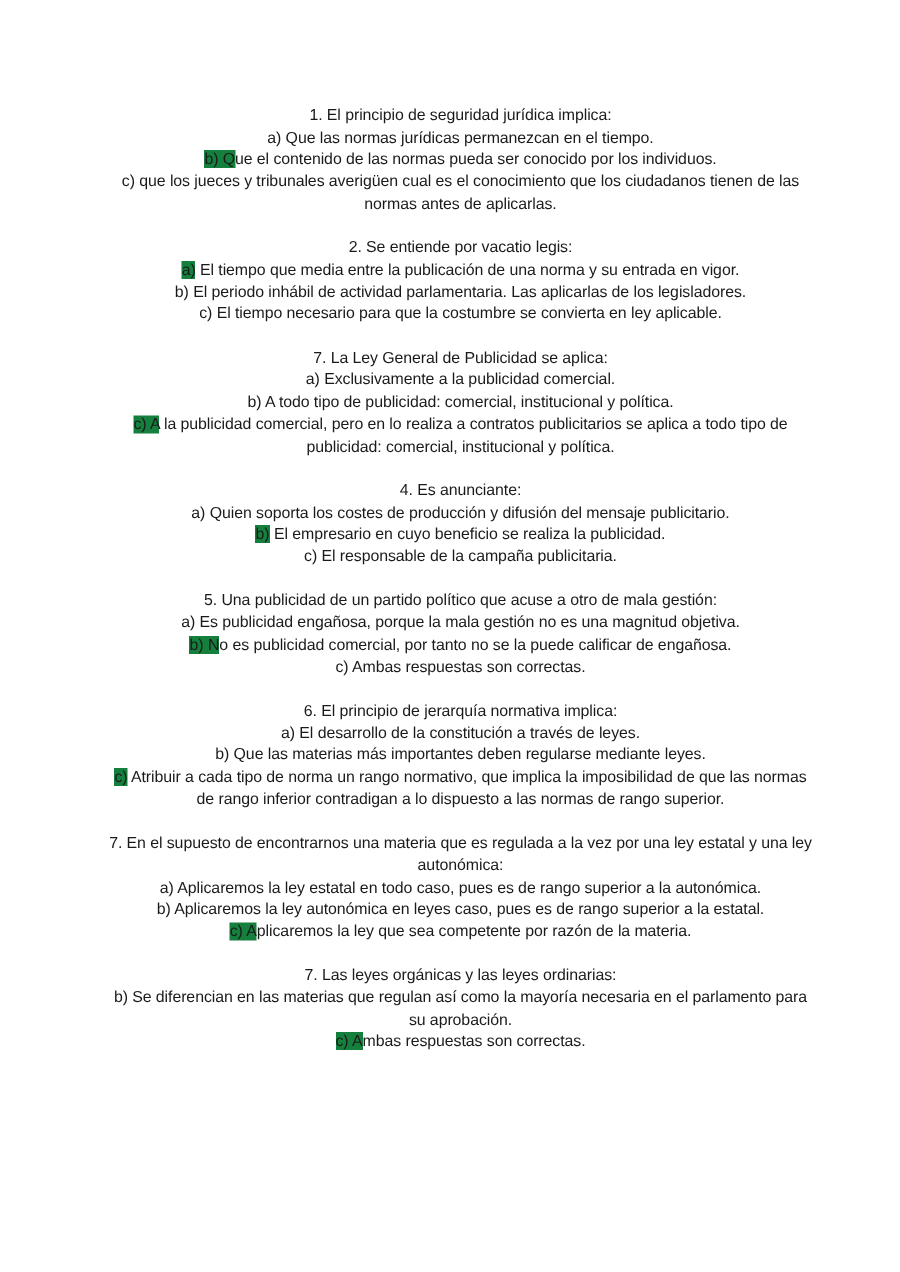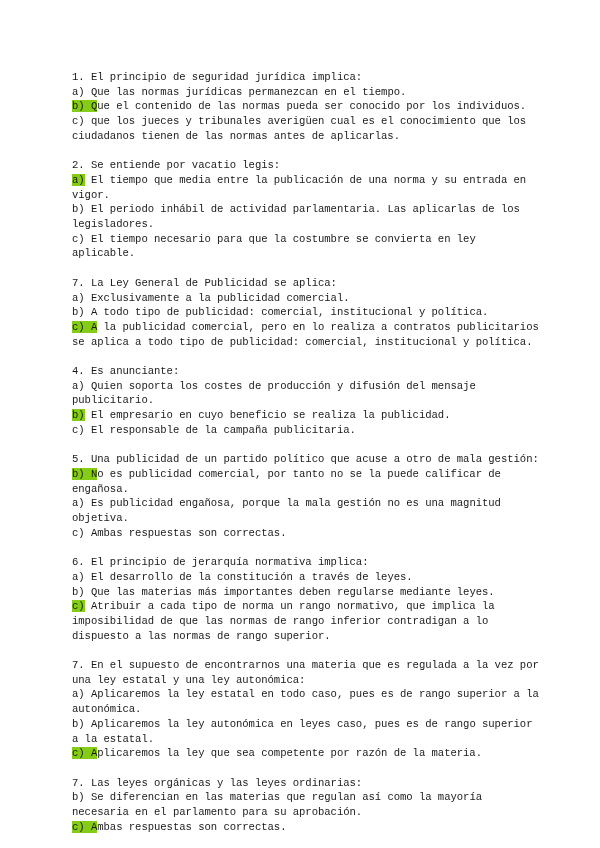--- a/index.html
+++ b/index.html
@@ -1,25 +1,26 @@
 <!DOCTYPE html>
 <html><head>
   <meta charset="utf-8">
   <style>
     html, body { margin: 0; padding: 0; background: #ffffff; }
     body { width: 600px; height: 848px; position: relative; overflow: hidden; }
     .page {
       position: absolute; left: 72px; top: 70px; width: 470px;
-      font-family: Liberation Mono, monospace;
+      font-family: Liberation Sans, sans-serif;
       font-size: 10.6px; line-height: 14.7px; color: #1a1a1a;
       letter-spacing: -0.05px;
+      text-align: center;
     }
     .question { margin-bottom: 14.7px; }
     .q-title, .q-option { margin: 0; }
-    .hl { background: #84cc16; }
+    .hl { background: #15803d; }
   </style>
 </head>
 <body>
 
 <div class="page">
 
   <div class="question">
     <p class="q-title">1. El principio de seguridad jurídica implica:</p>
     <p class="q-option"><span>a) </span><span>Que las normas jurídicas permanezcan en el tiempo.</span></p>
     <p class="q-option"><span class="hl">b) Q</span><span>ue el contenido de las normas pueda ser conocido por los individuos.</span></p>
@@ -42,22 +43,22 @@
 
   <div class="question">
     <p class="q-title">4. Es anunciante:</p>
     <p class="q-option"><span>a) </span><span>Quien soporta los costes de producción y difusión del mensaje publicitario.</span></p>
     <p class="q-option"><span class="hl">b)</span><span> El empresario en cuyo beneficio se realiza la publicidad.</span></p>
     <p class="q-option"><span>c) </span><span>El responsable de la campaña publicitaria.</span></p>
   </div>
 
   <div class="question">
     <p class="q-title">5. Una publicidad de un partido político que acuse a otro de mala gestión:</p>
+    <p class="q-option"><span>a) </span><span>Es publicidad engañosa, porque la mala gestión no es una magnitud objetiva.</span></p>
     <p class="q-option"><span class="hl">b) N</span><span>o es publicidad comercial, por tanto no se la puede calificar de engañosa.</span></p>
-    <p class="q-option"><span>a) </span><span>Es publicidad engañosa, porque la mala gestión no es una magnitud objetiva.</span></p>
     <p class="q-option"><span>c) </span><span>Ambas respuestas son correctas.</span></p>
   </div>
 
   <div class="question">
     <p class="q-title">6. El principio de jerarquía normativa implica:</p>
     <p class="q-option"><span>a) </span><span>El desarrollo de la constitución a través de leyes.</span></p>
     <p class="q-option"><span>b) </span><span>Que las materias más importantes deben regularse mediante leyes.</span></p>
     <p class="q-option"><span class="hl">c)</span><span> Atribuir a cada tipo de norma un rango normativo, que implica la imposibilidad de que las normas de rango inferior contradigan a lo dispuesto a las normas de rango superior.</span></p>
   </div>
 

